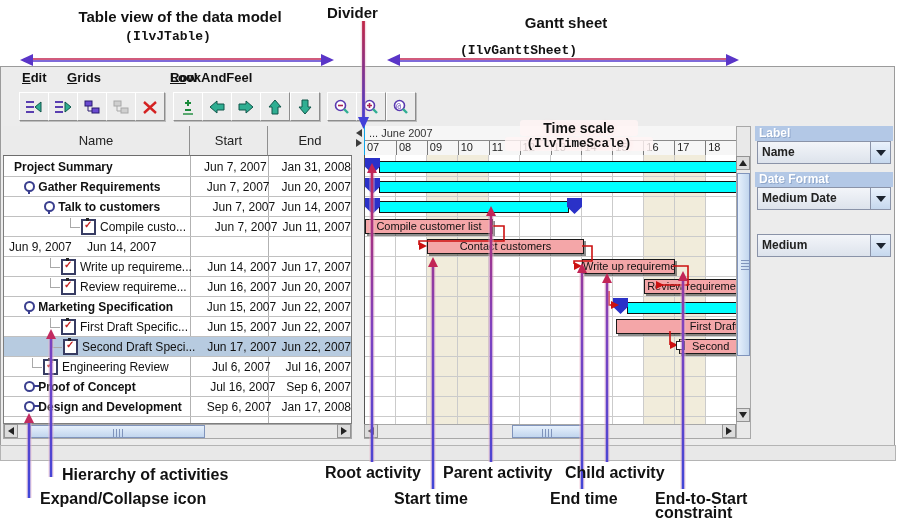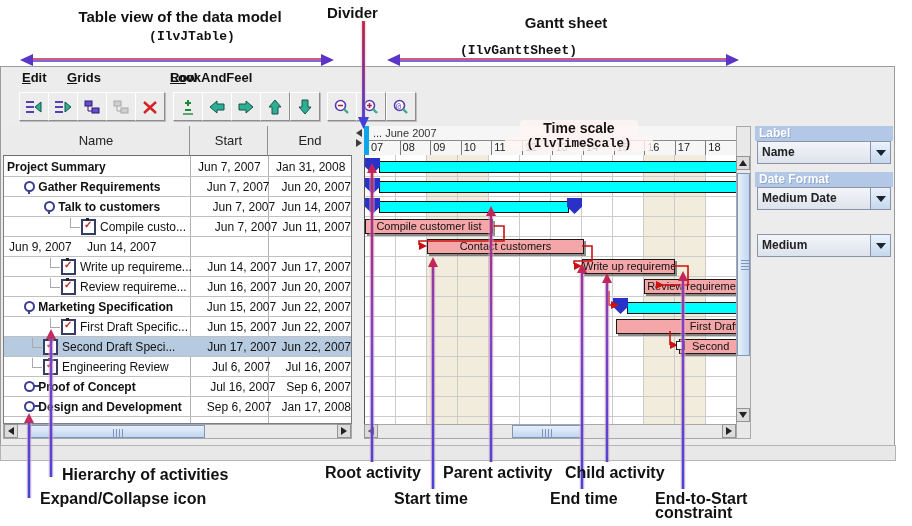--- a/index.html
+++ b/index.html
@@ -49,21 +49,21 @@
   .cbx::before{content:'';position:absolute;top:-3px;left:3px;width:3px;height:3px;background:#222;}
   .cbx::after{content:'\2713';position:absolute;top:-2px;left:1px;color:#c22222;font-size:10px;font-weight:bold;}
   
   .split{position:absolute;left:353px;top:126px;width:11px;height:313px;background:#ececec;z-index:4;}
   .tri-l{width:0;height:0;border-top:4px solid transparent;border-bottom:4px solid transparent;
         border-right:6px solid #3c3c3c;margin:3px auto 2px auto;}
   .tri-r{width:0;height:0;border-top:4px solid transparent;border-bottom:4px solid transparent;
         border-left:6px solid #3c3c3c;margin:0 auto;}
   
   .scale{position:absolute;left:364px;top:126px;width:372px;height:29px;background:#f6f6f6;
-        border-left:5px solid #0ea5e9;box-sizing:border-box;z-index:4;}
+        border-left:1px solid #0ea5e9;box-sizing:border-box;z-index:4;}
   .scale .mrow{height:14px;border-bottom:1px solid #8a8a8a;font-size:11px;color:#333;
         padding-left:4px;line-height:14px;}
   .scale .drow{height:15px;border-bottom:1px solid #4a4a4a;display:flex;box-sizing:border-box;}
   .dcell{width:31px;border-left:1px solid #7c7c7c;box-sizing:border-box;font-size:11px;color:#222;
         padding-left:2px;line-height:13px;}
   .gbody{position:absolute;left:364px;top:155px;width:372px;height:269px;background:#fff;
         overflow:hidden;border-left:1px solid #555;box-sizing:border-box;z-index:4;}
   .wkend{position:absolute;top:0;height:269px;width:62px;background:#f1ecdb;}
   .ggrid{position:absolute;left:0;top:0;width:372px;height:269px;
         background-image:repeating-linear-gradient(to right,transparent 0 30px,#cbcbcb 30px 31px),
@@ -105,21 +105,21 @@
         border-top:6px solid #1c2430;}
   svg{display:block;}
   .ovl{position:absolute;left:0;top:0;z-index:90;pointer-events:none;}
 </style>
 </head>
 <body>
 
 <div class="page">
 
   <div class="ann" style="left:60px;top:8px;width:240px;text-align:center;">Table view of the data model</div>
-  <div class="ann mono" style="left:72px;top:29px;width:240px;text-align:center;">(IlvJTable)</div>
+  <div class="ann mono" style="left:48px;top:29px;width:240px;text-align:center;">(IlvJTable)</div>
   <div class="ann" style="left:327px;top:4px;">Divider</div>
   <div class="ann" style="left:460px;top:14px;width:212px;text-align:center;">Gantt sheet</div>
   <div class="ann mono" style="left:460px;top:43px;width:212px;">(IlvGanttSheet)</div>
   <div class="ann glow" style="left:520px;top:120px;width:112px;font-size:14px;">Time scale</div>
   <div class="ann mono glow" style="left:505px;top:137px;width:142px;font-size:12.5px;">(IlvTimeScale)</div>
 
   <div class="ann small" style="left:62px;top:466px;">Hierarchy of activities</div>
   <div class="ann small" style="left:40px;top:490px;">Expand/Collapse icon</div>
   <div class="ann small" style="left:325px;top:464px;">Root activity</div>
   <div class="ann small" style="left:443px;top:464px;">Parent activity</div>
@@ -225,21 +225,21 @@
   <div class="vline" style="left:190px;top:156px;height:267px;"></div>
   <div class="vline" style="left:268px;top:156px;height:267px;"></div>
 
   <div class="thead">
     <div class="thcell" style="width:187px;">Name</div>
     <div class="thcell" style="width:78px;">Start</div>
     <div class="thcell" style="flex:1;border-right:none;">End</div>
   </div>
 
   <div class="trow" style="top:157px;">
-    <div class="nm bold" style="padding-left:3px;">
+    <div class="nm bold" style="padding-left:10px;">
         <span>Project Summary</span>
       </div>
     <div class="dt">Jun 7, 2007</div>
       <div class="dt2">Jan 31, 2008</div>
     </div>
   <div class="trow" style="top:177px;">
     <div class="nm bold" style="padding-left:20px;"><span class="knob exp"></span>&nbsp;<span>Gather Requirements</span></div>
     <div class="dt">Jun 7, 2007</div>
       <div class="dt2">Jun 20, 2007</div>
     </div>
@@ -287,21 +287,21 @@
   <div class="trow" style="top:317px;">
     <div class="nm" style="padding-left:46px;">
         <span class="elbow"></span>
         <span class="cbx"></span>
         <span>First Draft Specific...</span>
       </div>
     <div class="dt">Jun 15, 2007</div>
       <div class="dt2">Jun 22, 2007</div>
     </div>
   <div class="trow sel" style="top:337px;">
-    <div class="nm" style="padding-left:28px;">
+    <div class="nm" style="padding-left:48px;">
         <span class="elbow"></span>
         <span class="cbx"></span>
         <span>Second Draft Speci...</span>
       </div>
     <div class="dt">Jun 17, 2007</div>
       <div class="dt2">Jun 22, 2007</div>
     </div>
   <div class="trow" style="top:357px;">
     <div class="nm" style="padding-left:28px;">
         <span class="elbow"></span>

